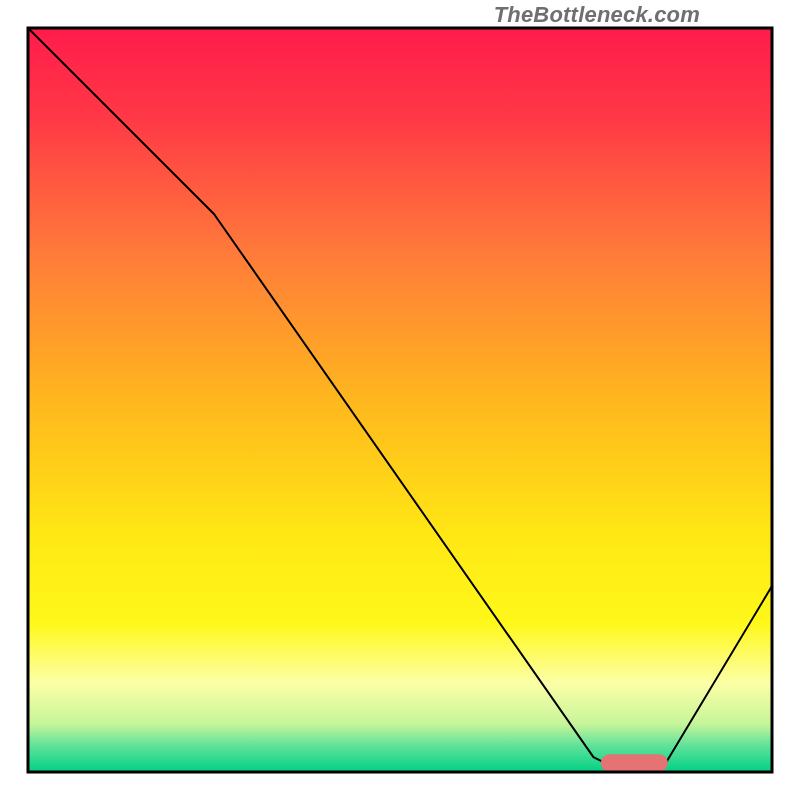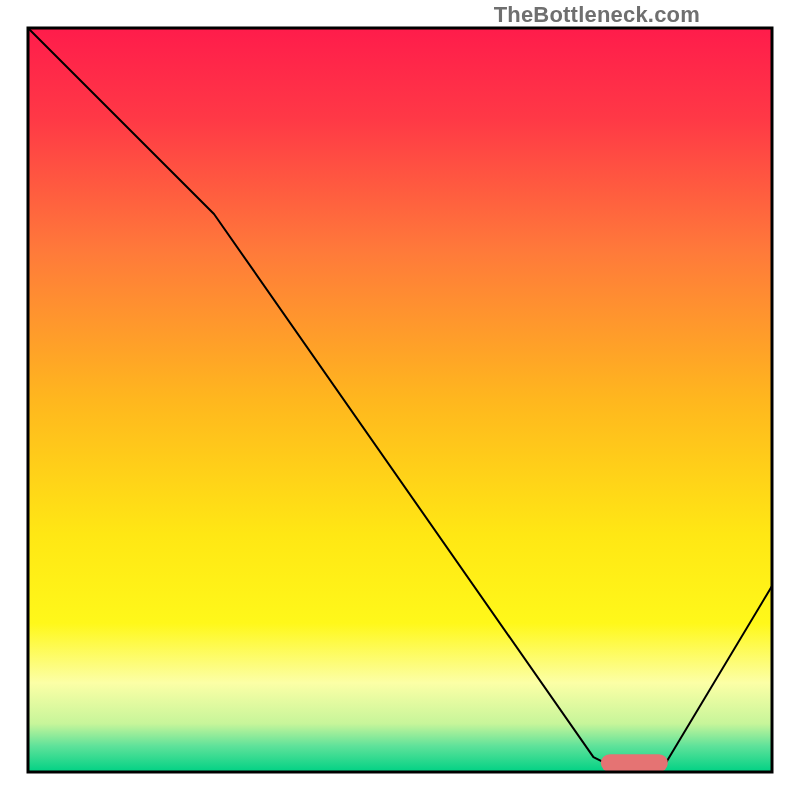--- a/index.html
+++ b/index.html
@@ -7,20 +7,21 @@
     padding: 0;
     width: 800px;
     height: 800px;
     background: #ffffff;
     font-family: Arial, Helvetica, sans-serif;
   }
   .chart-container {
     position: relative;
     width: 712px;
     height: 800px;
+    font-style: italic;
   }
   .attribution {
     position: absolute;
     top: 2px;
     right: 12px;
     font-size: 22px;
     font-weight: bold;
     color: #6f6f6f;
     letter-spacing: 0.2px;
   }

